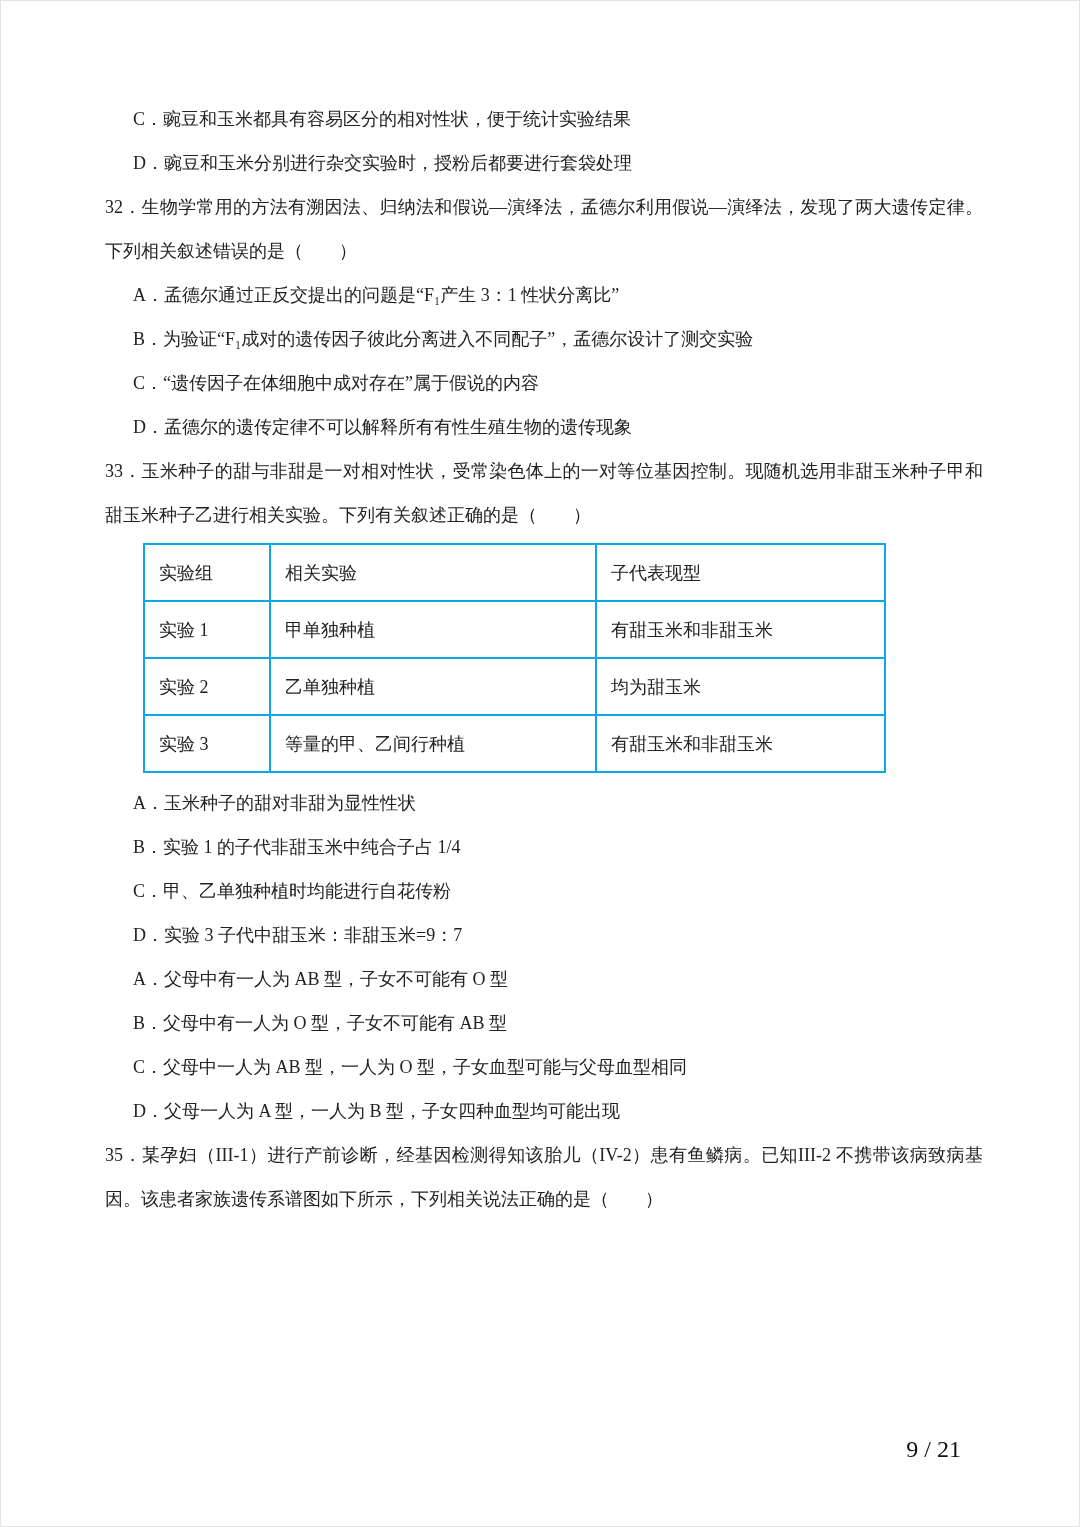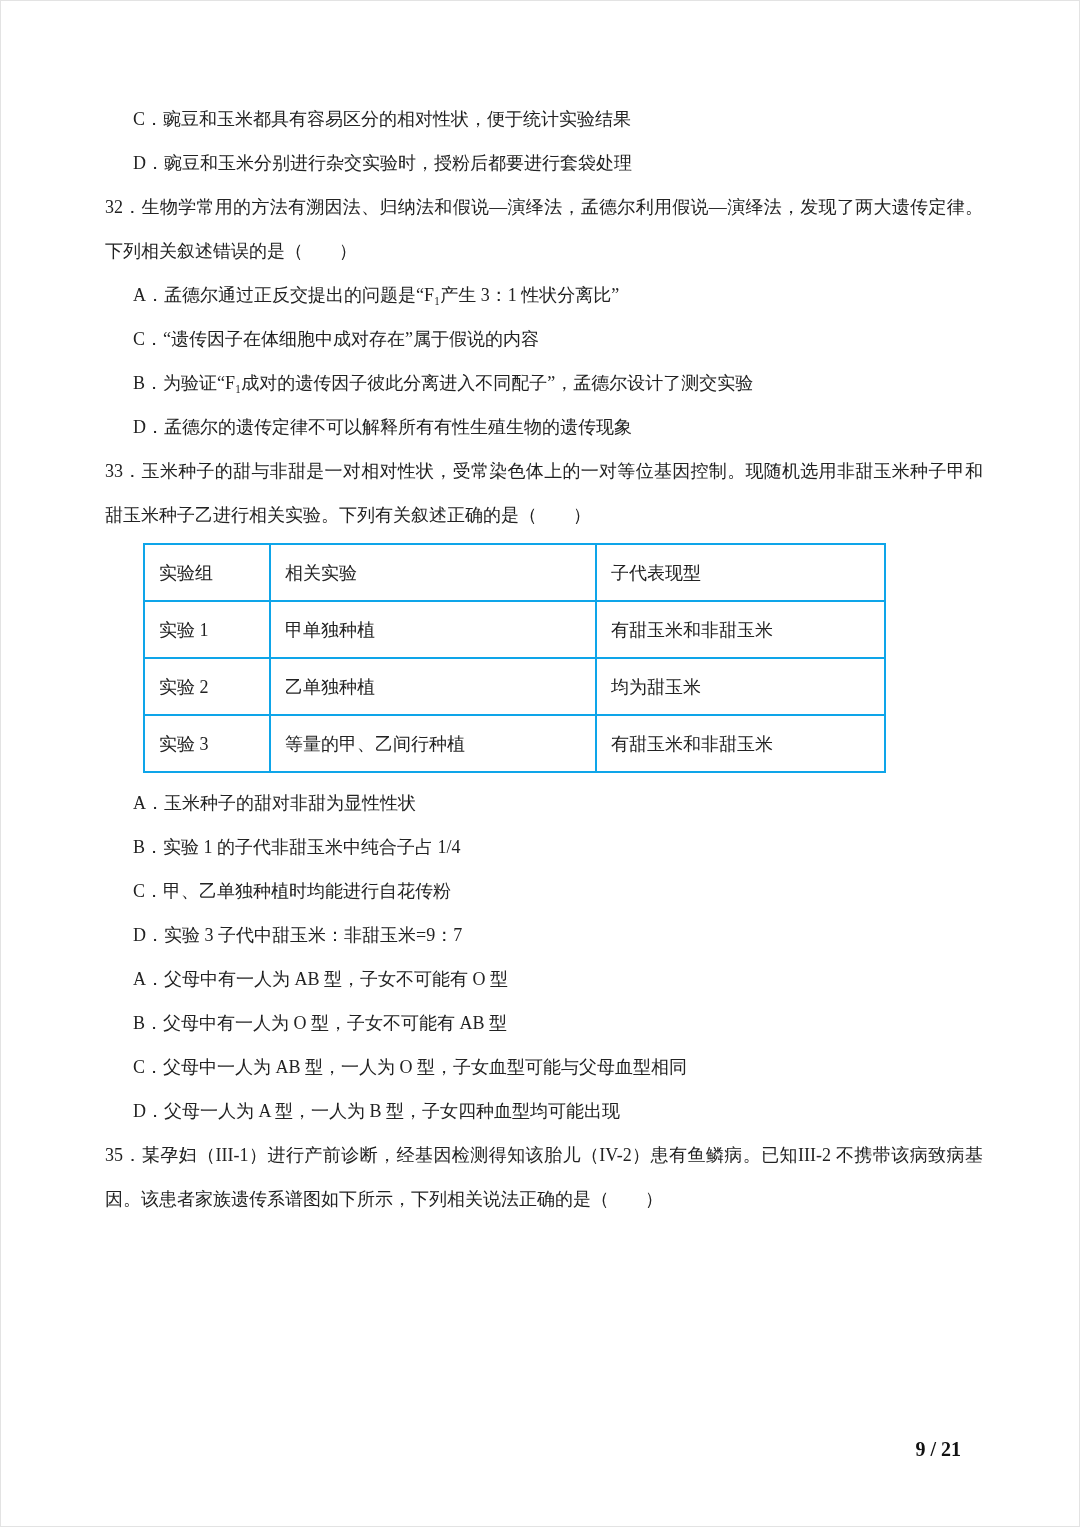--- a/index.html
+++ b/index.html
@@ -44,39 +44,39 @@
     color: #222222;
     text-align: left;
   }
   .q-table col.c1 { width: 126px; }
   .q-table col.c2 { width: 326px; }
   .q-table col.c3 { width: 289px; }
   .page-number {
     position: absolute;
     right: 118px;
     bottom: 66px;
-    font-weight: bold;
-    font-size: 20px;
+    font-weight: normal;
+    font-size: 24px;
     line-height: 22px;
     color: #111111;
     font-family: "Liberation Serif", "DejaVu Serif", serif;
   }
 </style>
 </head>
 <body>
 
 <div class="page">
 
   <div class="option">C．豌豆和玉米都具有容易区分的相对性状，便于统计实验结果</div>
   <div class="option">D．豌豆和玉米分别进行杂交实验时，授粉后都要进行套袋处理</div>
 
   <div class="stem">32．生物学常用的方法有溯因法、归纳法和假说—演绎法，孟德尔利用假说—演绎法，发现了两大遗传定律。下列相关叙述错误的是（　　）</div>
   <div class="option">A．孟德尔通过正反交提出的问题是“F₁产生 3：1 性状分离比”</div>
+  <div class="option">B．为验证“F₁成对的遗传因子彼此分离进入不同配子”，孟德尔设计了测交实验</div>
   <div class="option">C．“遗传因子在体细胞中成对存在”属于假说的内容</div>
-  <div class="option">B．为验证“F₁成对的遗传因子彼此分离进入不同配子”，孟德尔设计了测交实验</div>
   <div class="option">D．孟德尔的遗传定律不可以解释所有有性生殖生物的遗传现象</div>
 
   <div class="stem">33．玉米种子的甜与非甜是一对相对性状，受常染色体上的一对等位基因控制。现随机选用非甜玉米种子甲和甜玉米种子乙进行相关实验。下列有关叙述正确的是（　　）</div>
 
   <table class="q-table">
     <colgroup>
       <col class="c1">
         <col class="c2">
         <col class="c3">
     </colgroup>

